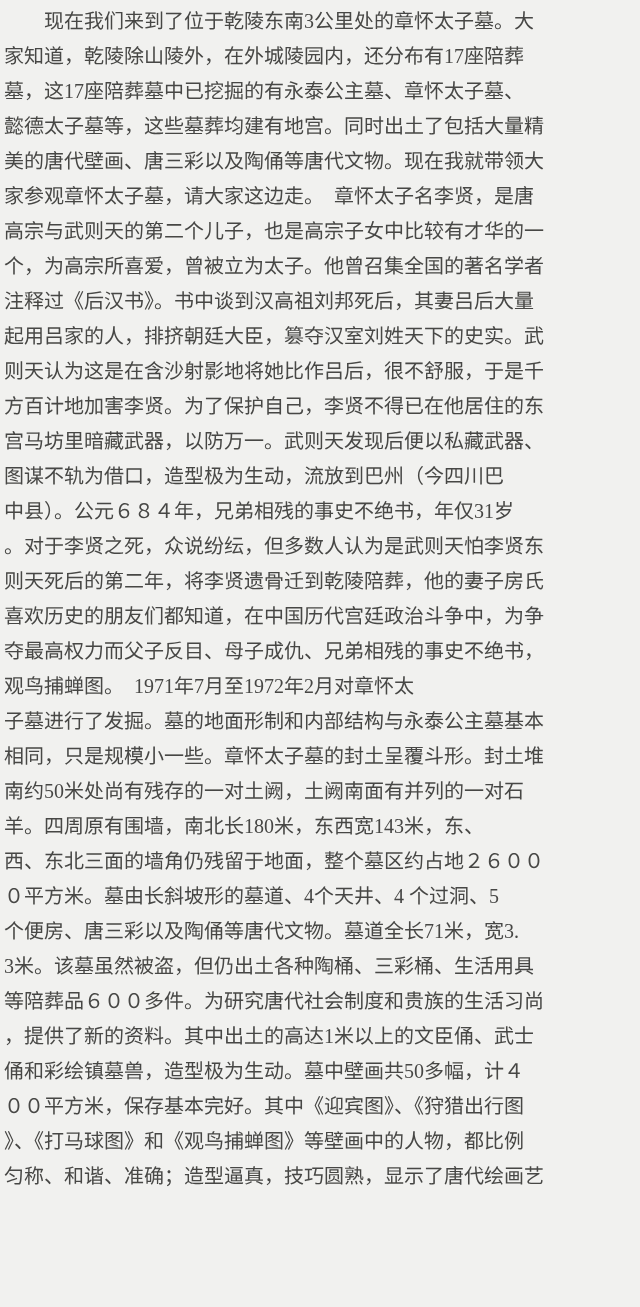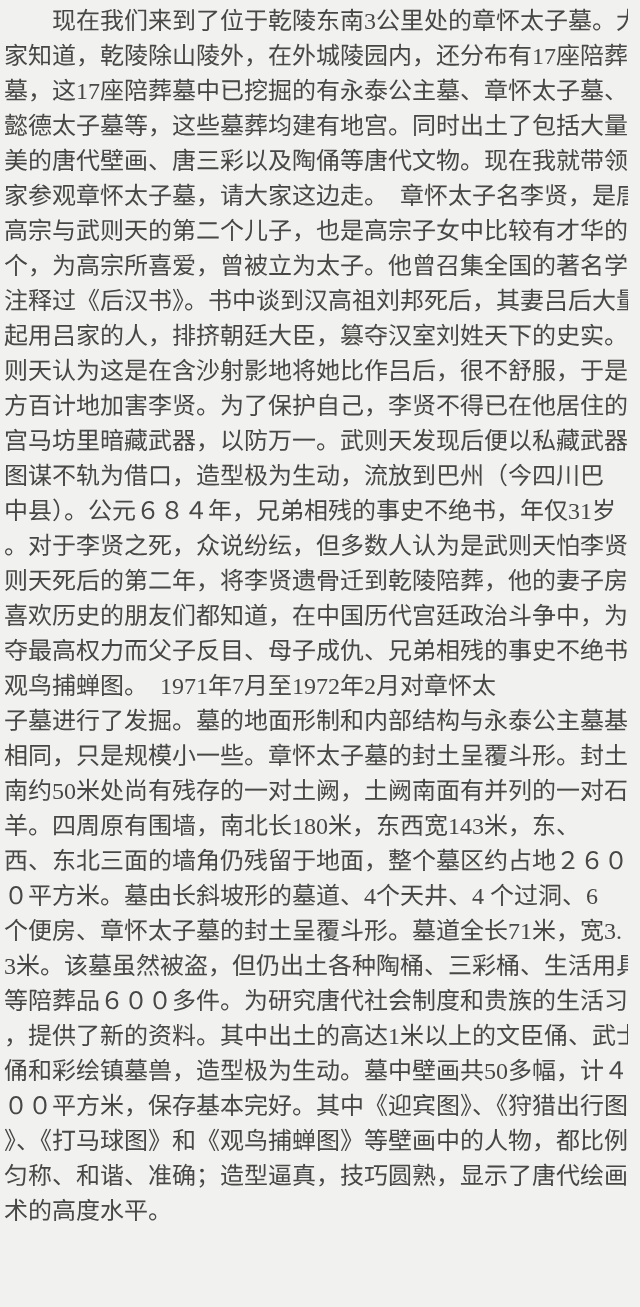--- a/index.html
+++ b/index.html
@@ -10,21 +10,21 @@
     width: 640px;
     height: 1307px;
     overflow: hidden;
   }
   .doc {
     box-sizing: border-box;
     width: 640px;
     height: 1132px;
     padding: 4px 12px 0 4px;
     font-family: "Liberation Serif", "DejaVu Serif", serif;
-    font-size: 24px;
+    font-size: 20px;
     line-height: 35px;
     font-weight: 400;
     text-rendering: optimizeLegibility;
   }
   .text-line {
     white-space: pre;
     height: 35px;
     overflow: hidden;
   }
 </style>
@@ -50,23 +50,22 @@
     <div class="text-line">。对于李贤之死，众说纷纭，但多数人认为是武则天怕李贤东</div>
     <div class="text-line">则天死后的第二年，将李贤遗骨迁到乾陵陪葬，他的妻子房氏</div>
     <div class="text-line">喜欢历史的朋友们都知道，在中国历代宫廷政治斗争中，为争</div>
     <div class="text-line">夺最高权力而父子反目、母子成仇、兄弟相残的事史不绝书，</div>
     <div class="text-line">观鸟捕蝉图。　1971年7月至1972年2月对章怀太</div>
     <div class="text-line">子墓进行了发掘。墓的地面形制和内部结构与永泰公主墓基本</div>
     <div class="text-line">相同，只是规模小一些。章怀太子墓的封土呈覆斗形。封土堆</div>
     <div class="text-line">南约50米处尚有残存的一对土阙，土阙南面有并列的一对石</div>
     <div class="text-line">羊。四周原有围墙，南北长180米，东西宽143米，东、</div>
     <div class="text-line">西、东北三面的墙角仍残留于地面，整个墓区约占地２６００</div>
-    <div class="text-line">０平方米。墓由长斜坡形的墓道、4个天井、4 个过洞、6</div>
-    <div class="text-line">个便房、章怀太子墓的封土呈覆斗形。墓道全长71米，宽3.</div>
+    <div class="text-line">０平方米。墓由长斜坡形的墓道、4个天井、4 个过洞、5</div>
+    <div class="text-line">个便房、唐三彩以及陶俑等唐代文物。墓道全长71米，宽3.</div>
     <div class="text-line">3米。该墓虽然被盗，但仍出土各种陶桶、三彩桶、生活用具</div>
     <div class="text-line">等陪葬品６００多件。为研究唐代社会制度和贵族的生活习尚</div>
     <div class="text-line">，提供了新的资料。其中出土的高达1米以上的文臣俑、武士</div>
     <div class="text-line">俑和彩绘镇墓兽，造型极为生动。墓中壁画共50多幅，计４</div>
     <div class="text-line">００平方米，保存基本完好。其中《迎宾图》、《狩猎出行图</div>
     <div class="text-line">》、《打马球图》和《观鸟捕蝉图》等壁画中的人物，都比例</div>
     <div class="text-line">匀称、和谐、准确；造型逼真，技巧圆熟，显示了唐代绘画艺</div>
-    <div class="text-line">术的高度水平。</div>
   </div>
 
 </body></html>

